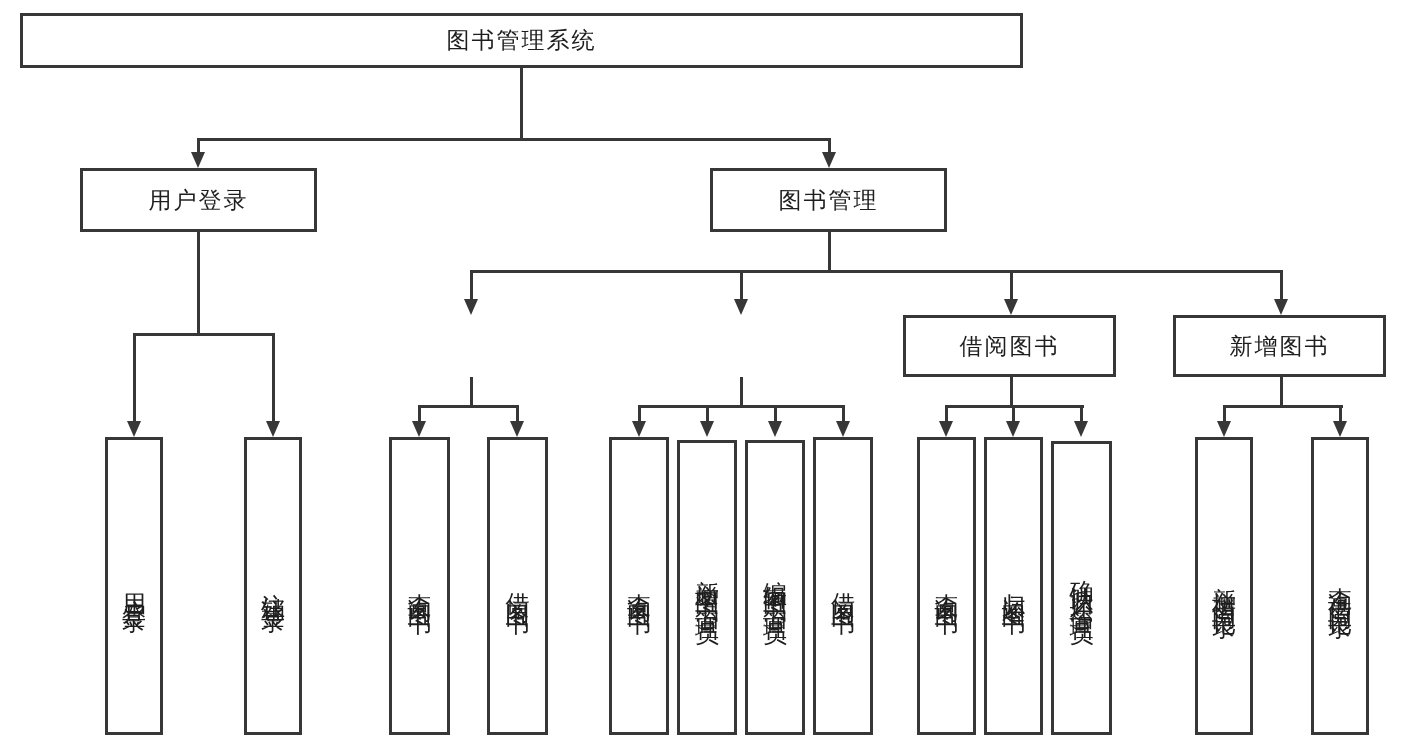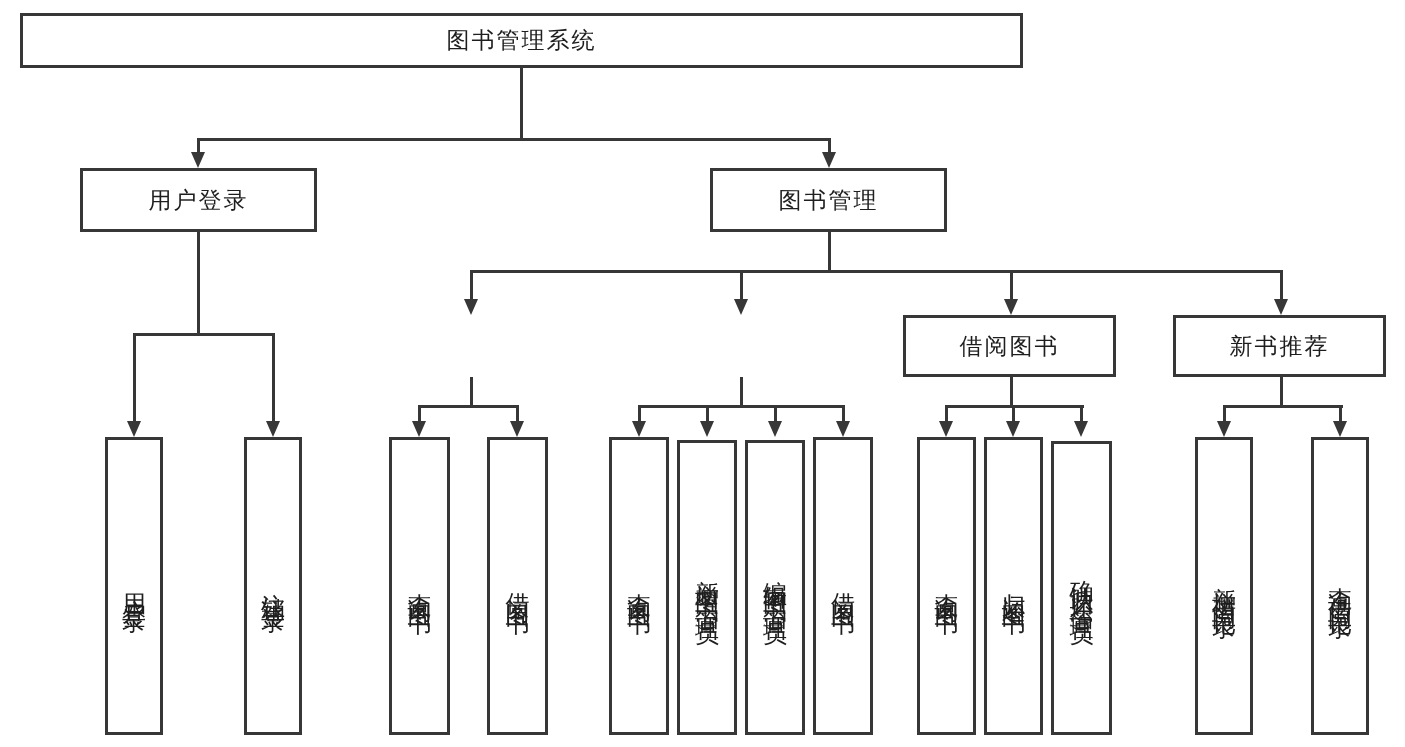--- a/index.html
+++ b/index.html
@@ -67,21 +67,21 @@
   <div class="line" style="left:1280px; top:270px; width:3px; height:29px"></div>
   <div class="arrow" style="left:464px; top:299px"></div>
   <div class="arrow" style="left:734px; top:299px"></div>
   <div class="arrow" style="left:1004px; top:299px"></div>
   <div class="arrow" style="left:1274px; top:299px"></div>
 
   <div class="hbox" style="left:903px; top:315px; width:213px; height:62px">
     <span>借阅图书</span>
   </div>
   <div class="hbox" style="left:1173px; top:315px; width:213px; height:62px">
-    <span>新书推荐</span>
+    <span>新增图书</span>
   </div>
 
   <div class="line" style="left:470px; top:377px; width:3px; height:28px"></div>
   <div class="line" style="left:740px; top:377px; width:3px; height:28px"></div>
   <div class="line" style="left:1010px; top:377px; width:3px; height:28px"></div>
   <div class="line" style="left:1280px; top:377px; width:3px; height:28px"></div>
 
   <div class="line" style="left:418px; top:405px; width:101px; height:3px"></div>
   <div class="line" style="left:638px; top:405px; width:207px; height:3px"></div>
   <div class="line" style="left:945px; top:405px; width:139px; height:3px"></div>

